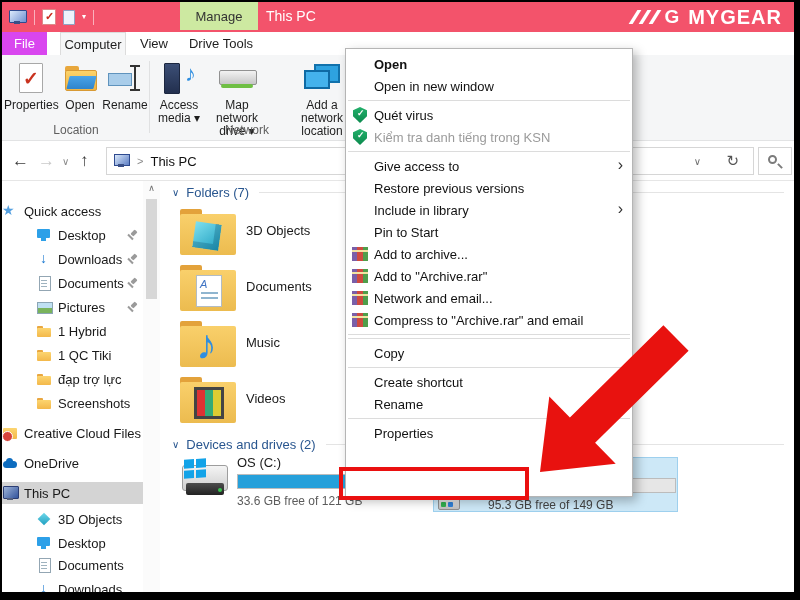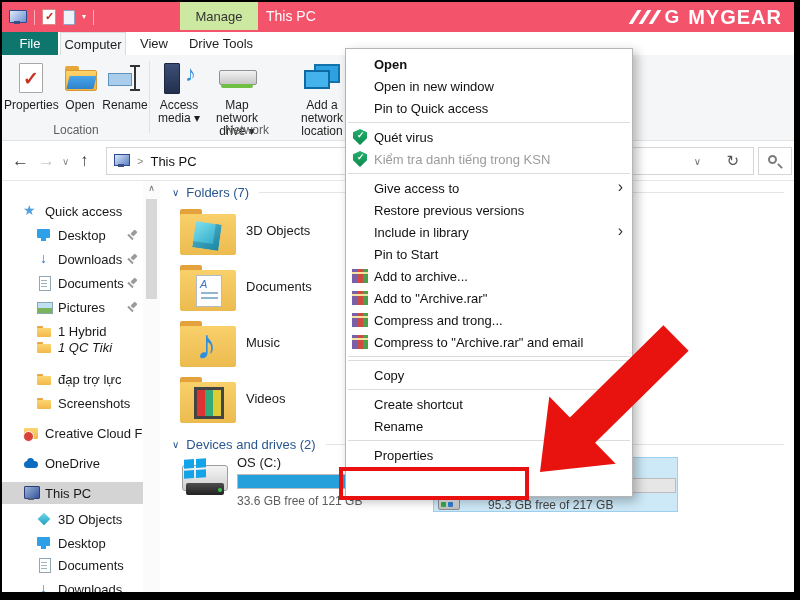--- a/index.html
+++ b/index.html
@@ -21,21 +21,21 @@
 #manage-tab{position:absolute;left:178px;top:0;width:78px;height:28px;background:#cde9a1;color:#333;font-size:13px;display:flex;align-items:center;justify-content:center}
 #win-title{position:absolute;left:264px;top:0;height:28px;display:flex;align-items:center;color:#fff;font-size:14px}
 #brand{position:absolute;right:12px;top:0;height:30px;display:flex;align-items:center;gap:4px}
 .brand-slash{width:4px;height:14px;background:#fff;transform:skewX(-32deg);margin-right:2px;display:inline-block}
 .brand-g{color:#fff;font-size:19px;font-weight:bold;margin-left:1px}
 .brand-word{color:#fff;font-size:20px;font-weight:bold;letter-spacing:1px;margin-left:5px}
 
 
 #tabsrow{position:absolute;left:0;top:30px;width:792px;height:23px;background:#fff}
 .rtab{position:absolute;top:0;height:23px;display:flex;align-items:center;justify-content:center;font-size:13px;color:#1e1e1e}
-#tab-file{left:0;width:56px;background:#0f766e;color:#fff}
+#tab-file{left:0;width:45px;background:#d946ef;color:#fff}
 #tab-computer{left:58px;width:66px;background:#f5f6f7;border:1px solid #dcdcdc;border-bottom:0}
 #tab-view{left:124px;width:56px}
 #tab-drivetools{left:180px;width:78px}
 
 
 #ribbon{position:absolute;left:0;top:53px;width:792px;height:86px;background:#f5f6f7;border-bottom:1px solid #e2e3e4}
 .rib-btn{position:absolute;top:3px;height:78px;text-align:center}
 .rib-ic-wrap{height:36px;display:flex;align-items:center;justify-content:center;margin-top:2px}
 .rib-label{font-size:12px;color:#1e1e1e;line-height:13px;margin-top:3px}
 .rib-sep{position:absolute;top:6px;width:1px;height:72px;background:#e0e1e2}
@@ -75,21 +75,21 @@
 #search-box{position:absolute;left:756px;top:6px;width:34px;height:28px;border:1px solid #d6d6d6;background:#fff}
 .mag-icon{position:absolute;left:9px;top:7px;width:9px;height:9px;border:2px solid #7b7b7b;border-radius:50%}
 .mag-icon::after{content:"";position:absolute;left:7px;top:8px;width:6px;height:2px;background:#7b7b7b;transform:rotate(45deg)}
 
 
 #main{position:absolute;left:0;top:179px;width:792px;height:411px;background:#fff;overflow:hidden}
 
 
 #sidebar{position:absolute;left:0;top:0;width:158px;height:411px;background:#fff}
 .side-row{position:absolute;left:0;width:141px;height:22px;display:flex;align-items:center;font-size:13px;color:#191919;white-space:nowrap;overflow:hidden}
-.side-row.lvl0{padding-left:21px}
+.side-row.lvl0{}
 .side-row.lvl1{padding-left:34px}
 .side-row.selected{background:#d4d4d4}
 .side-row .lbl{margin-left:6px}
 .pin-icon{position:absolute;right:5px;top:5px;width:12px;height:12px}
 .pin-icon::before{content:"";position:absolute;left:6px;top:1px;width:4px;height:6px;background:#9a9a9a;border-radius:1px;transform:rotate(45deg)}
 .pin-icon::after{content:"";position:absolute;left:1px;top:7px;width:7px;height:2px;background:#9a9a9a;transform:rotate(45deg)}
 #side-scroll{position:absolute;left:141px;top:0;width:17px;height:411px;background:#fbfbfb}
 #side-scroll-up{position:absolute;left:0;top:2px;width:17px;text-align:center;color:#707070;font-size:9px}
 #side-scroll-thumb{position:absolute;left:3px;top:18px;width:11px;height:100px;background:#d7d7d7}
 
@@ -283,21 +283,21 @@
         </div>
         <div class="side-row lvl1" style="top: 115px;">
           <span class="ic picture-icon"></span>
           <span class="lbl">Pictures</span>
           <span class="pin-icon"></span>
         </div>
         <div class="side-row lvl1" style="top: 139px;">
           <span class="ic folder-icon"></span>
           <span class="lbl">1 Hybrid</span>
         </div>
-        <div class="side-row lvl1" style="top: 155px; font-style: italic;">
+        <div class="side-row lvl1" style="top: 163px;">
           <span class="ic folder-icon"></span>
           <span class="lbl">1 QC Tiki</span>
         </div>
         <div class="side-row lvl1" style="top: 187px;">
           <span class="ic folder-icon"></span>
           <span class="lbl">đạp trợ lực</span>
         </div>
         <div class="side-row lvl1" style="top: 211px;">
           <span class="ic folder-icon"></span>
           <span class="lbl">Screenshots</span>
@@ -391,36 +391,32 @@
         <div class="fill" style="width: 72%;"></div>
       </div>
       <div class="drive-sub" style="position:absolute;left:57px;top:41px">33.6 GB free of 121 GB</div>
     </div>
 
     <div id="drive-d">
       <span class="badge-drive" style="left:4px;top:40px"></span>
       <div class="drive-bar" style="left:66px;top:20px;width:176px">
         <div class="fill" style="width: 17%;"></div>
       </div>
-      <div class="drive-sub" style="position:absolute;left:54px;top:40px;color:#444">95.3 GB free of 217 GB</div>
+      <div class="drive-sub" style="position:absolute;left:54px;top:40px;color:#444">95.3 GB free of 149 GB</div>
     </div>
   </div>
 
   <div id="ctxmenu">
       <div class="menu-item bold">
         <span class="slot"></span>
         <span>Open</span>
       </div>
       <div class="menu-item">
         <span class="slot"></span>
         <span>Open in new window</span>
-      </div>
-      <div class="menu-item">
-        <span class="slot"></span>
-        <span>Pin to Quick access</span>
       </div>
       <div class="menu-sep"></div>
       <div class="menu-item">
         <span class="slot shield-icon"></span>
         <span>Quét virus</span>
       </div>
       <div class="menu-item disabled">
         <span class="slot shield-icon"></span>
         <span>Kiểm tra danh tiếng trong KSN</span>
       </div>
@@ -446,21 +442,21 @@
       <div class="menu-item">
         <span class="slot winrar-icon"></span>
         <span>Add to archive...</span>
       </div>
       <div class="menu-item">
         <span class="slot winrar-icon"></span>
         <span>Add to "Archive.rar"</span>
       </div>
       <div class="menu-item">
         <span class="slot winrar-icon"></span>
-        <span>Compress and trong...</span>
+        <span>Network and email...</span>
       </div>
       <div class="menu-item">
         <span class="slot winrar-icon"></span>
         <span>Compress to "Archive.rar" and email</span>
       </div>
       <div class="menu-sep"></div>
       <div class="menu-sep"></div>
       <div class="menu-item">
         <span class="slot"></span>
         <span>Copy</span>

